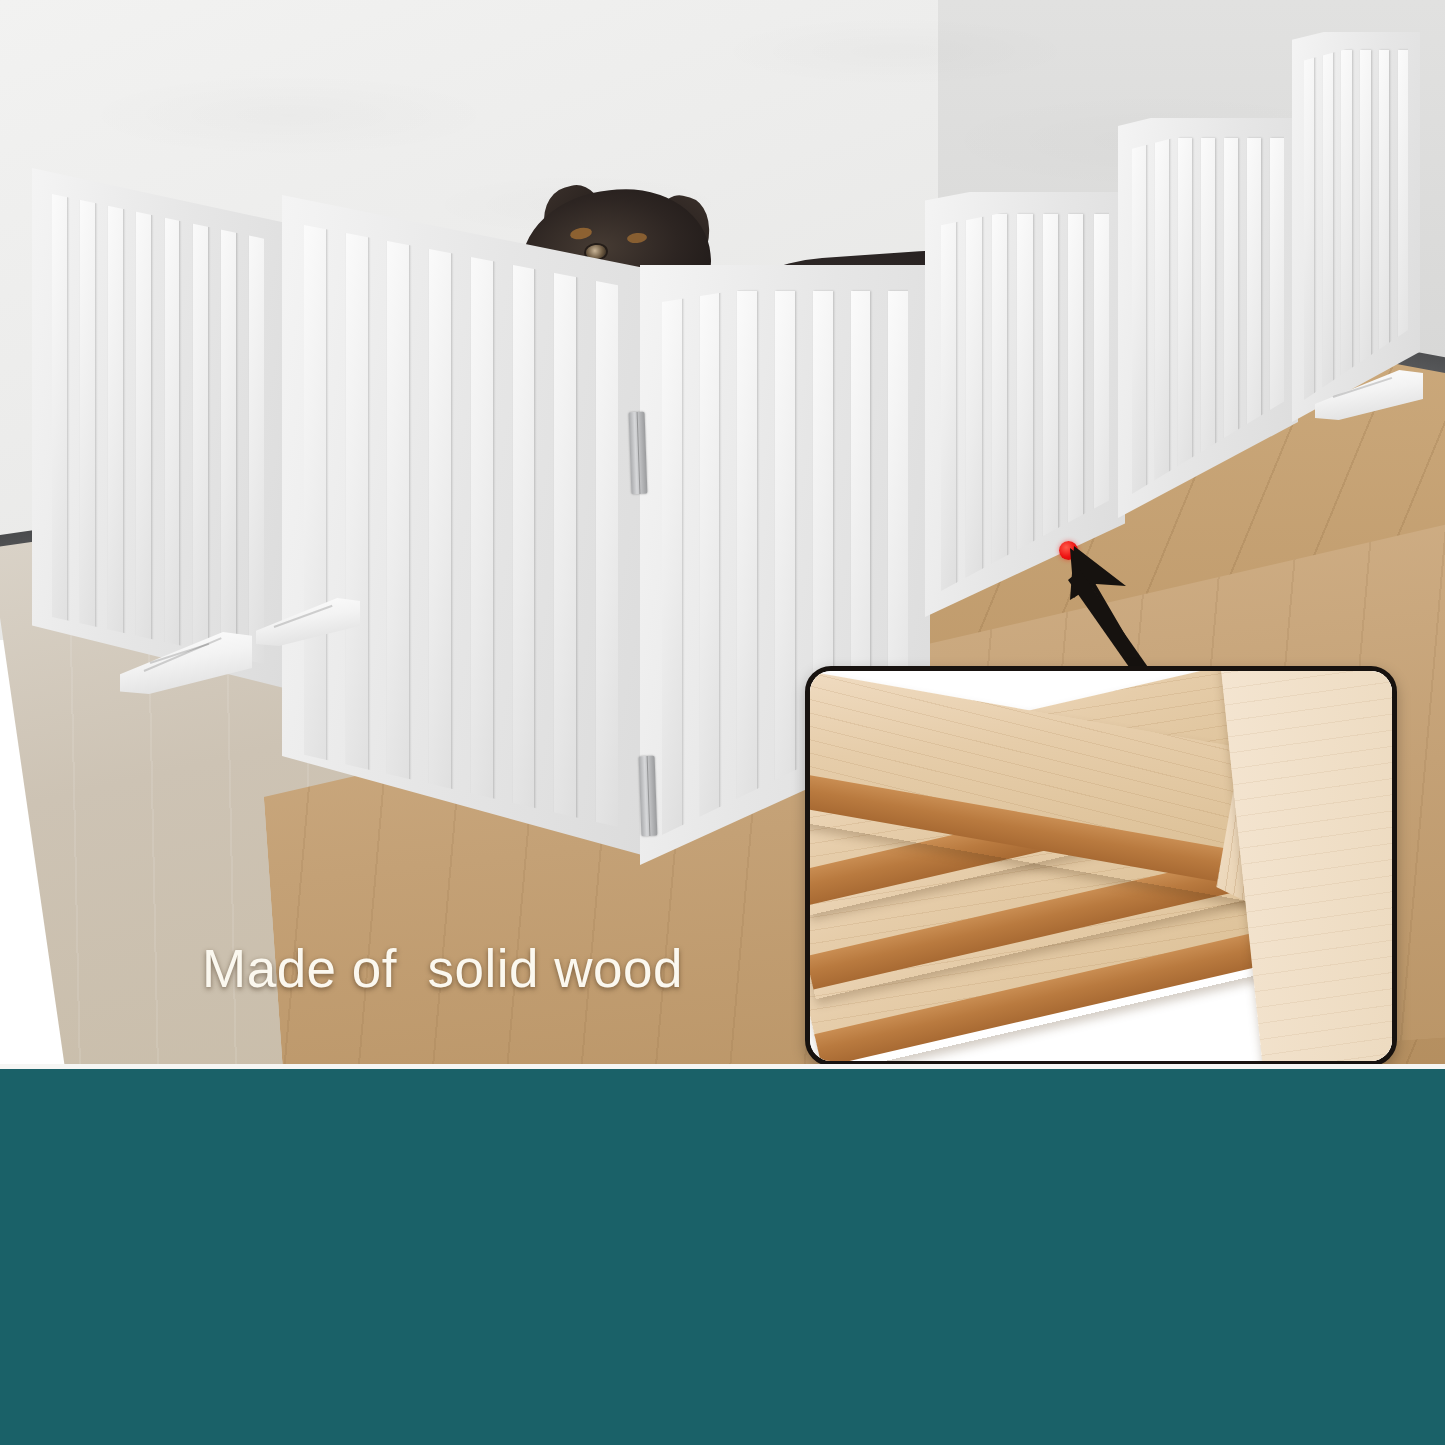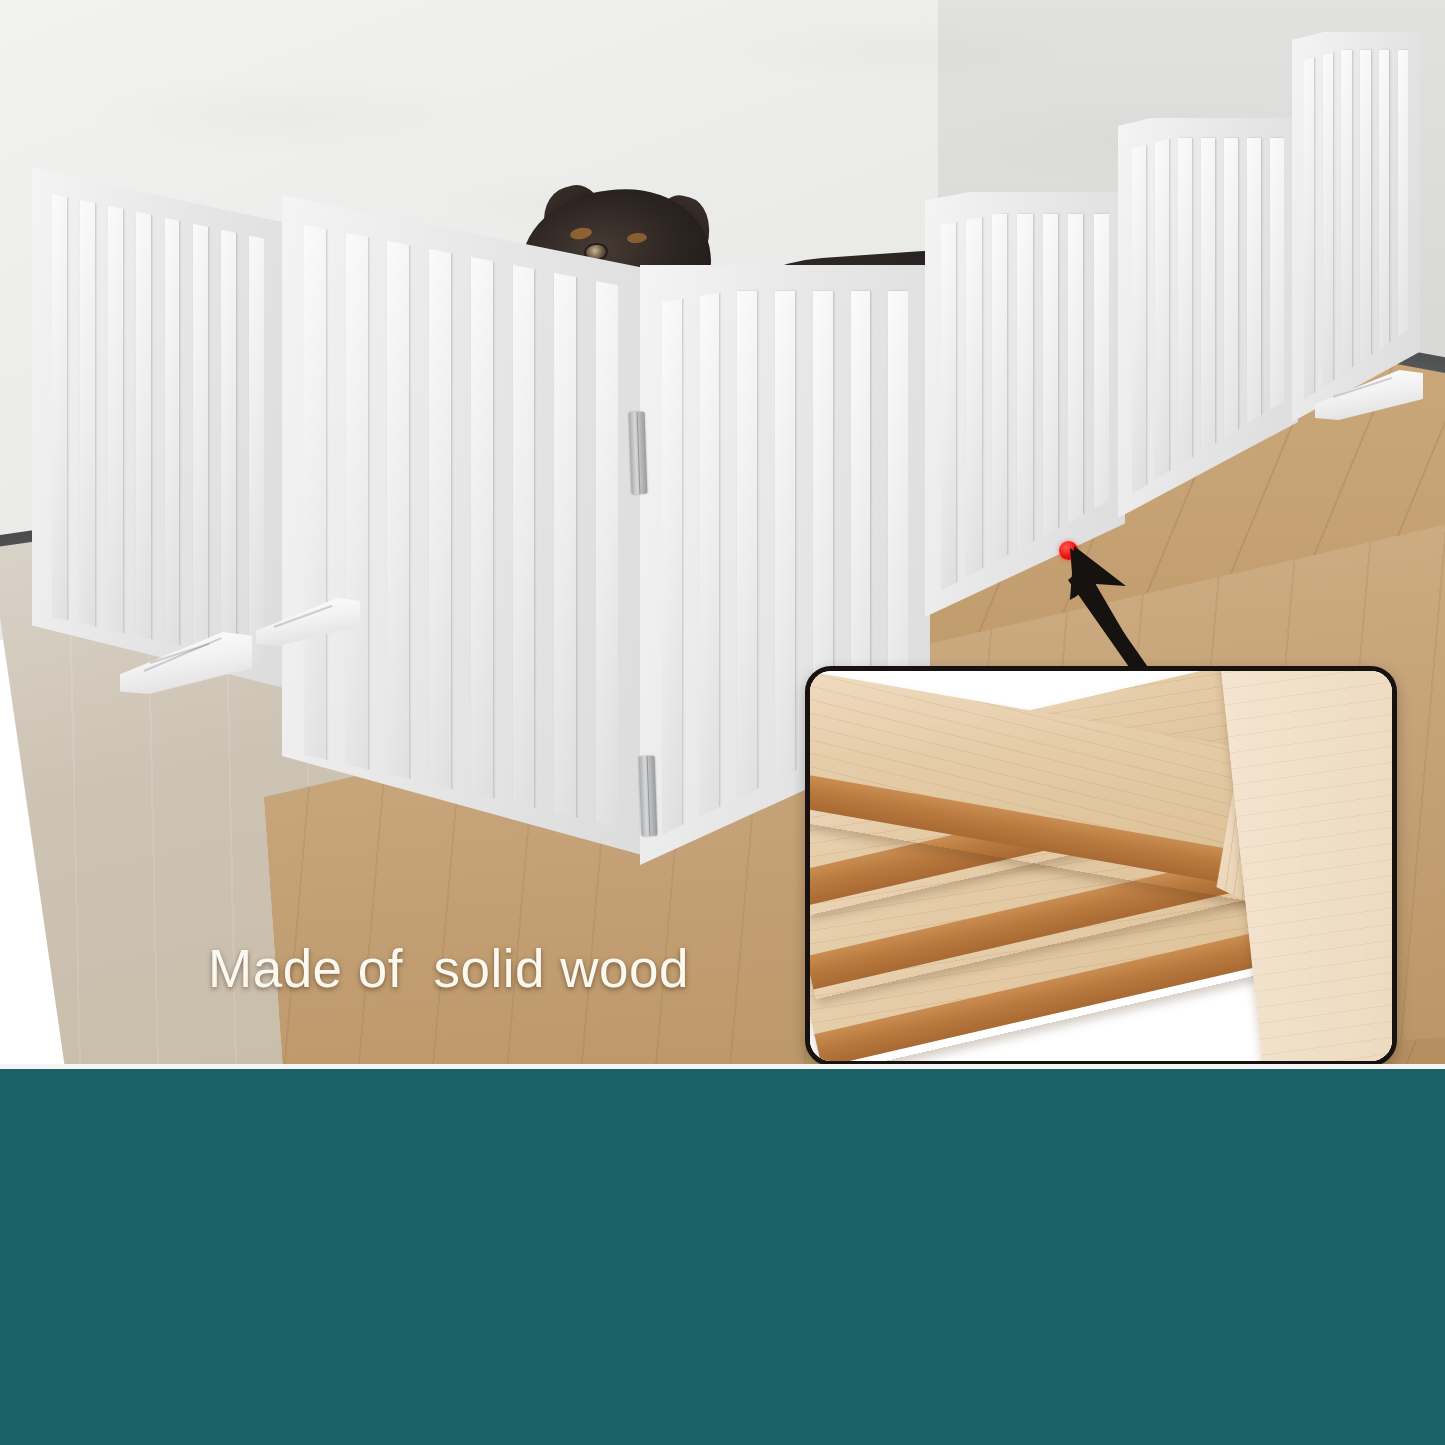--- a/index.html
+++ b/index.html
@@ -198,21 +198,21 @@
   }
   .board .endgrain {
     position:absolute; top:0; bottom:0;
     background:
       repeating-linear-gradient(88deg, rgba(160,115,65,.20) 0 1px, transparent 1px 9px),
       linear-gradient(100deg,#f2e0c8,#e2c9a4);
   }
 
   
   .caption {
-    position:absolute; left:208px; top:938px;
+    position:absolute; left:202px; top:938px;
     font-size:53px; color:#fbf8ef; letter-spacing:.5px;
     text-shadow:0 2px 5px rgba(60,40,20,.55);
     white-space:pre;
   }
 
   
   .divider { position:absolute; left:0; top:1064px; width:1445px; height:5px; background:#f6f6f4; }
   .teal {
     position:absolute; left:0; top:1069px; width:1445px; height:376px;
   }

